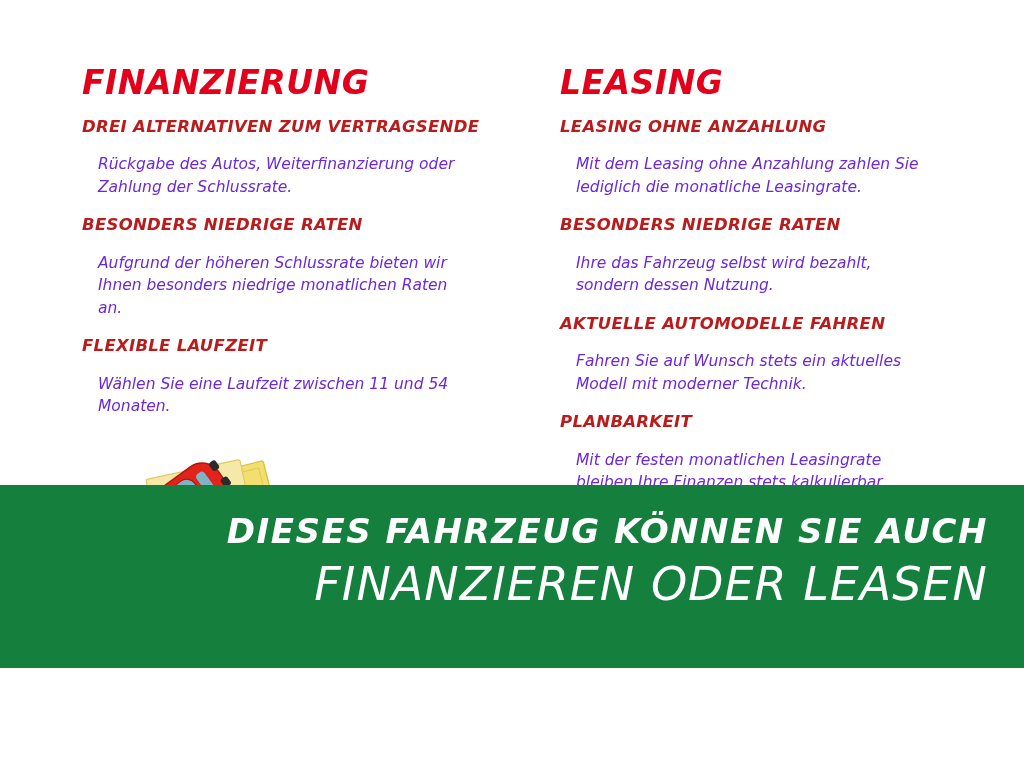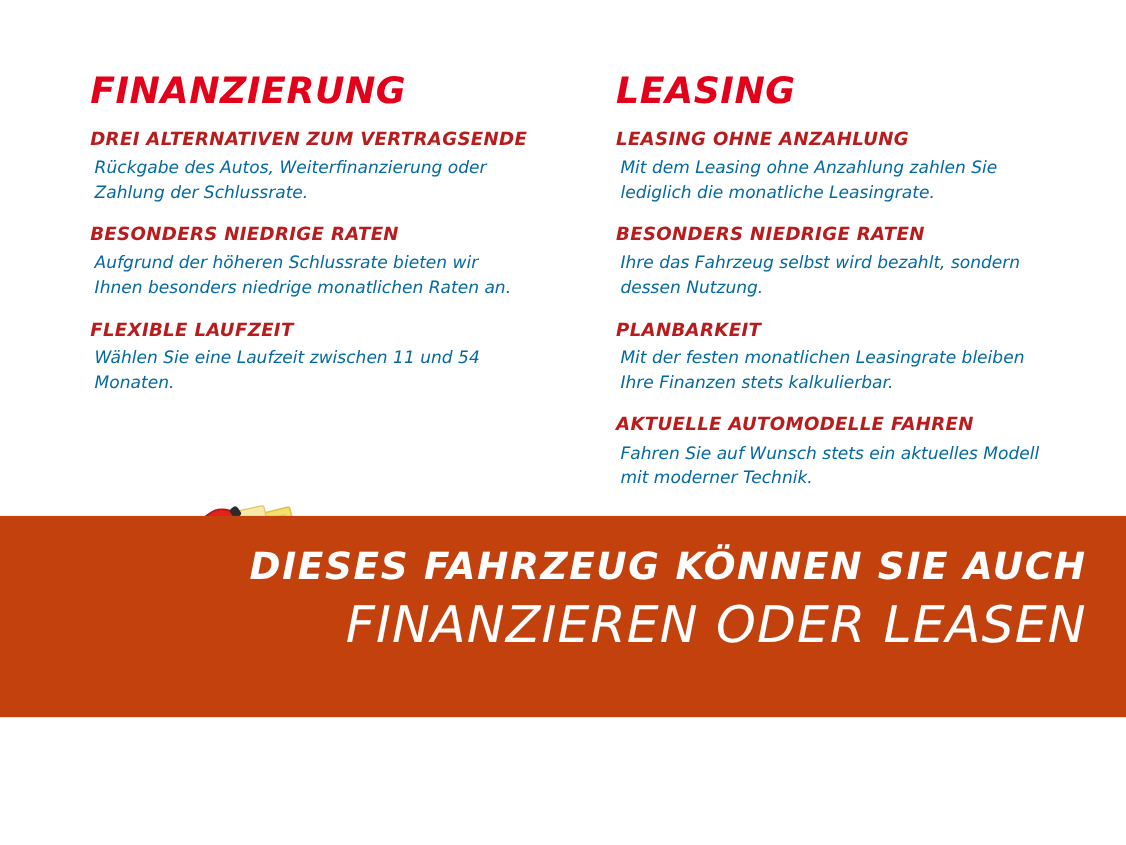--- a/index.html
+++ b/index.html
@@ -64,46 +64,46 @@
     color: #b91c1c;
     font-size: 16.5px;
     letter-spacing: 0.3px;
     text-transform: uppercase;
     margin: 0 0 3px 0;
     line-height: 1.25;
   }
   .entry-body {
     font-family: "DejaVu Sans", sans-serif;
     font-style: italic;
-    color: #0369a1;
+    color: #6d28d9;
     font-size: 15.5px;
     line-height: 1.45;
-    margin: 4px;
+    margin: 16px;
     max-width: 400px;
   }
   .column.right .entry-body { max-width: 400px; }
 
   
   .illustration {
     position: absolute;
     left: 74px;
     top: 452px;
     width: 220px;
     height: 190px;
   }
   .illustration svg { display: block; }
 
   
   .banner {
     position: absolute;
     left: 0;
-    bottom: 16px;
+    bottom: 0;
     width: 1024px;
     height: 183px;
-    background: #c2410c;
+    background: #15803d;
     color: #ffffff;
   }
   .banner-line1 {
     position: absolute;
     right: 36px;
     top: 26px;
     font-family: "DejaVu Sans", sans-serif;
     font-weight: bold;
     font-style: italic;
     font-size: 34px;
@@ -158,27 +158,27 @@
         <div class="entry-head">Leasing ohne Anzahlung</div>
         <p class="entry-body">Mit dem Leasing ohne Anzahlung zahlen Sie lediglich die monatliche Leasingrate.</p>
       </div>
 
       <div class="entry">
         <div class="entry-head">Besonders niedrige Raten</div>
         <p class="entry-body">Ihre das Fahrzeug selbst wird bezahlt, sondern dessen Nutzung.</p>
       </div>
 
       <div class="entry">
+        <div class="entry-head">Aktuelle Automodelle fahren</div>
+        <p class="entry-body">Fahren Sie auf Wunsch stets ein aktuelles Modell mit moderner Technik.</p>
+      </div>
+
+      <div class="entry">
         <div class="entry-head">Planbarkeit</div>
         <p class="entry-body">Mit der festen monatlichen Leasingrate bleiben Ihre Finanzen stets kalkulierbar.</p>
-      </div>
-
-      <div class="entry">
-        <div class="entry-head">Aktuelle Automodelle fahren</div>
-        <p class="entry-body">Fahren Sie auf Wunsch stets ein aktuelles Modell mit moderner Technik.</p>
       </div>
     </div>
   </div>
 
   <div class="illustration">
     <svg width="220" height="190" viewBox="0 0 220 190" xmlns="http://www.w3.org/2000/svg">
 
       <g transform="rotate(-14 140 60)">
         <rect x="100" y="22" width="100" height="56" rx="2" fill="#f2df6d" stroke="#d9c24e" stroke-width="1.4"></rect>
         <rect x="106" y="28" width="88" height="44" rx="1" fill="none" stroke="#dfc95a" stroke-width="1"></rect>

